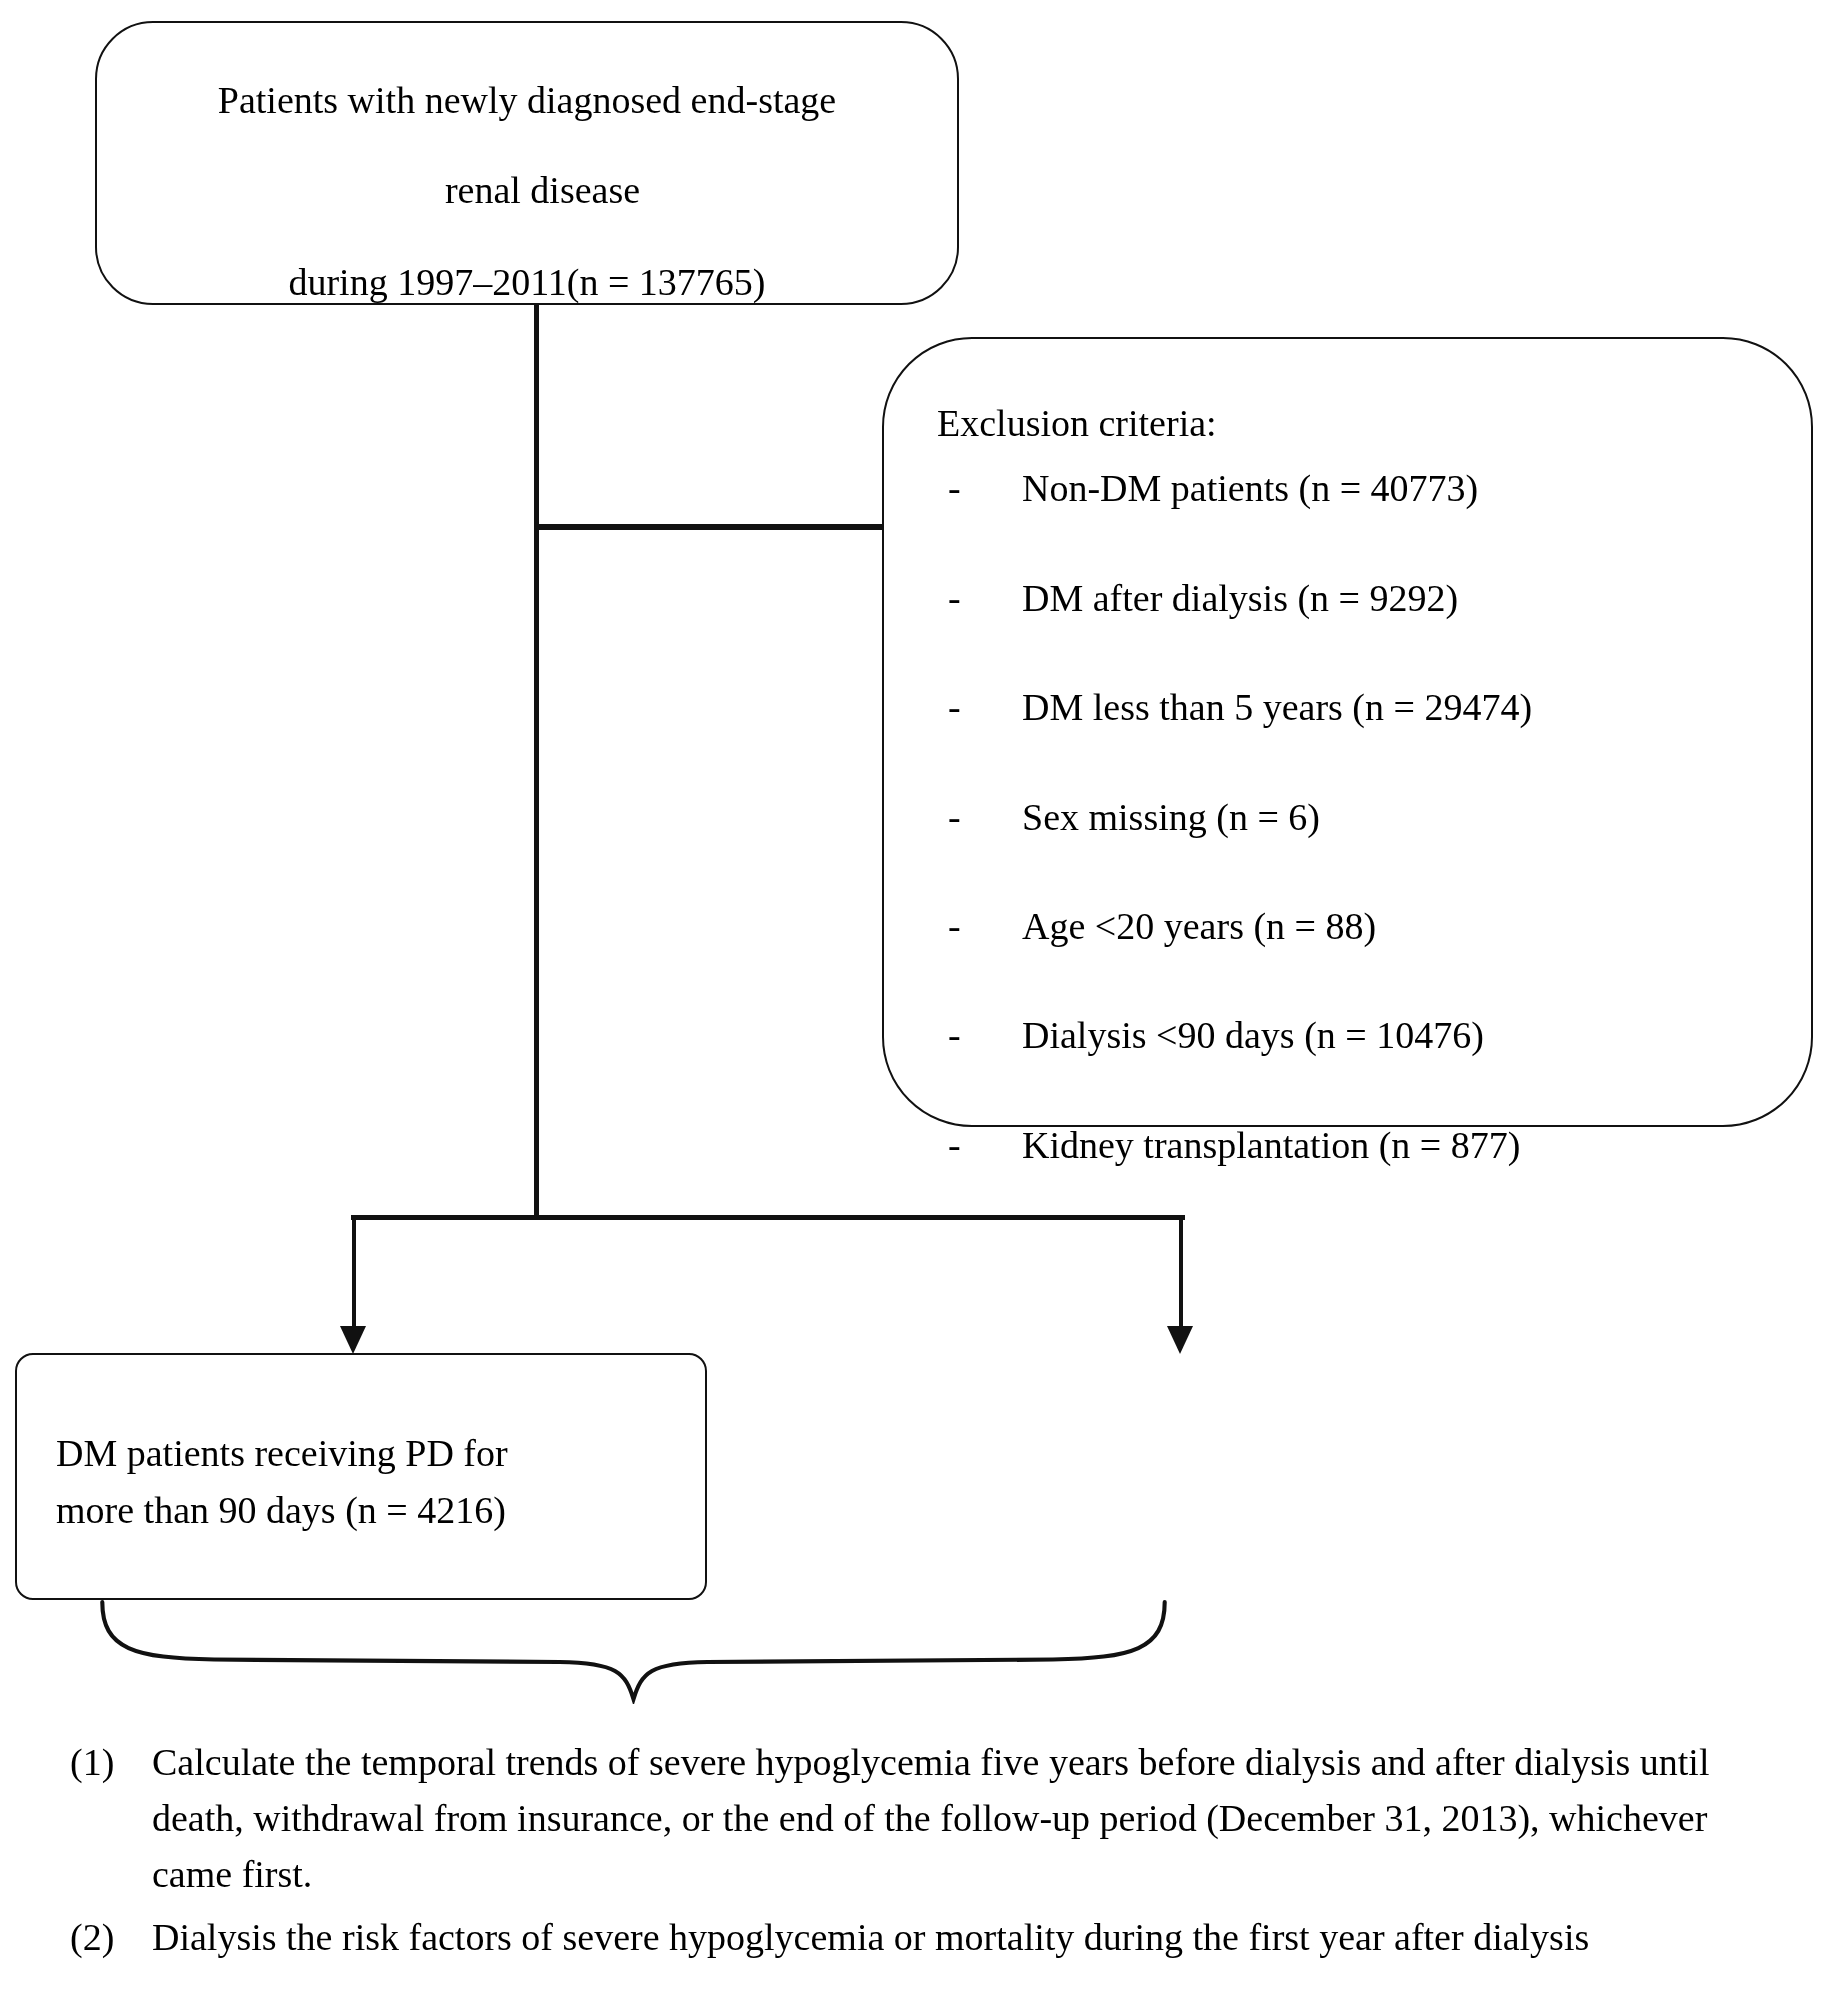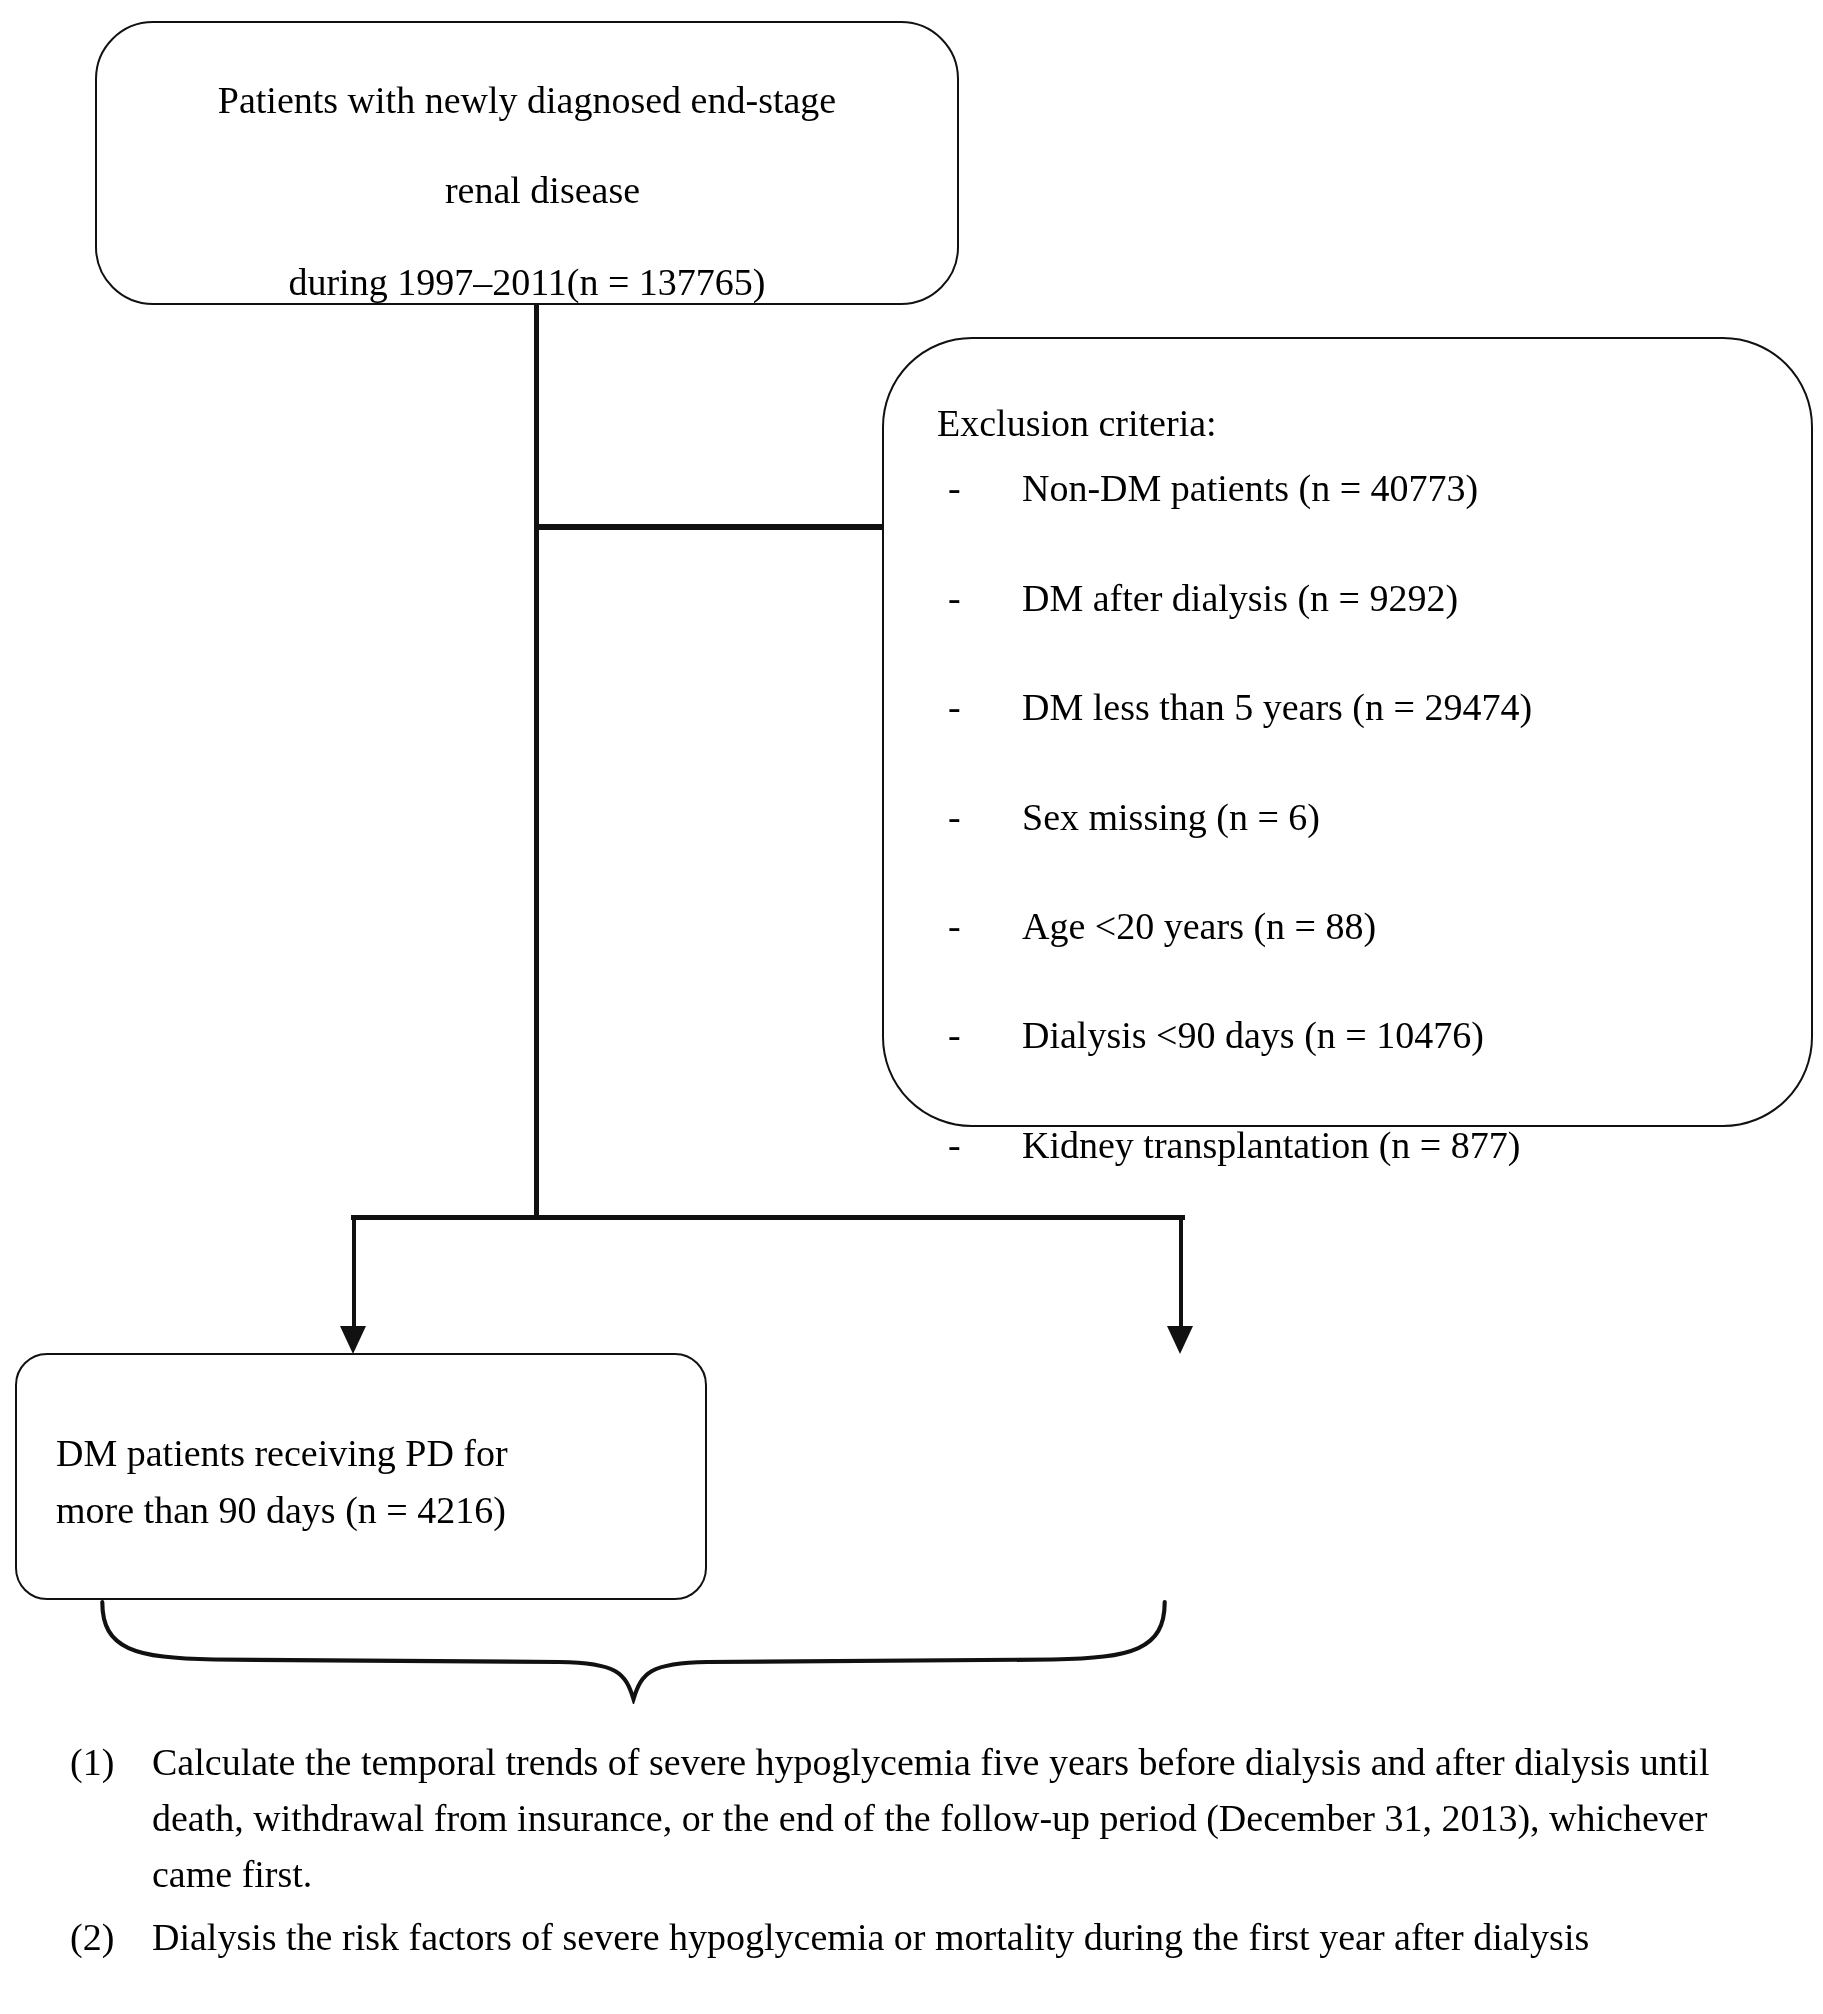--- a/index.html
+++ b/index.html
@@ -17,21 +17,21 @@
   #box-source .l2{position:absolute;top:148px;left:0;right:14px;margin-left:45px;}
   #box-source .l3{position:absolute;top:240px;left:0;right:0;}
 
   #box-exclusion{left:882px;top:337px;width:931px;height:790px;border-radius:90px;}
   #box-exclusion .hdr{position:absolute;top:62px;left:53px;font-size:38px;}
   #box-exclusion .crit{position:absolute;left:64px;right:25px;}
   #box-exclusion .crit .row{position:absolute;left:0;right:0;height:38px;font-size:38px;white-space:nowrap;}
   #box-exclusion .crit .dash{position:absolute;left:0;top:0;width:33px;}
   #box-exclusion .crit .lbl{position:absolute;left:74px;top:0;}
 
-  #box-pd{left:15px;top:1353px;width:692px;height:247px;border-radius:32px;}
+  #box-pd{left:15px;top:1353px;width:692px;height:247px;border-radius:18px;}
   #box-hd{left:827px;top:1353px;width:683px;height:247px;border-radius:43px;}
   .leafbox .t1{position:absolute;left:39px;right:16.4px;top:76px;font-size:38px;white-space:nowrap;}
   .leafbox .t2{position:absolute;left:39px;right:16.4px;top:133px;font-size:38px;white-space:nowrap;}
 
   
   .conn{position:absolute;background:#111;}
   #v-main-1{left:534px;top:304px;width:5px;height:222px;}
   #h-to-exclusion{left:534px;top:524px;width:352px;height:5.8px;}
   #v-main-2{left:534px;top:526px;width:5px;height:691px;}
   #fork-bar{left:351px;top:1215px;width:834px;height:5px;}

